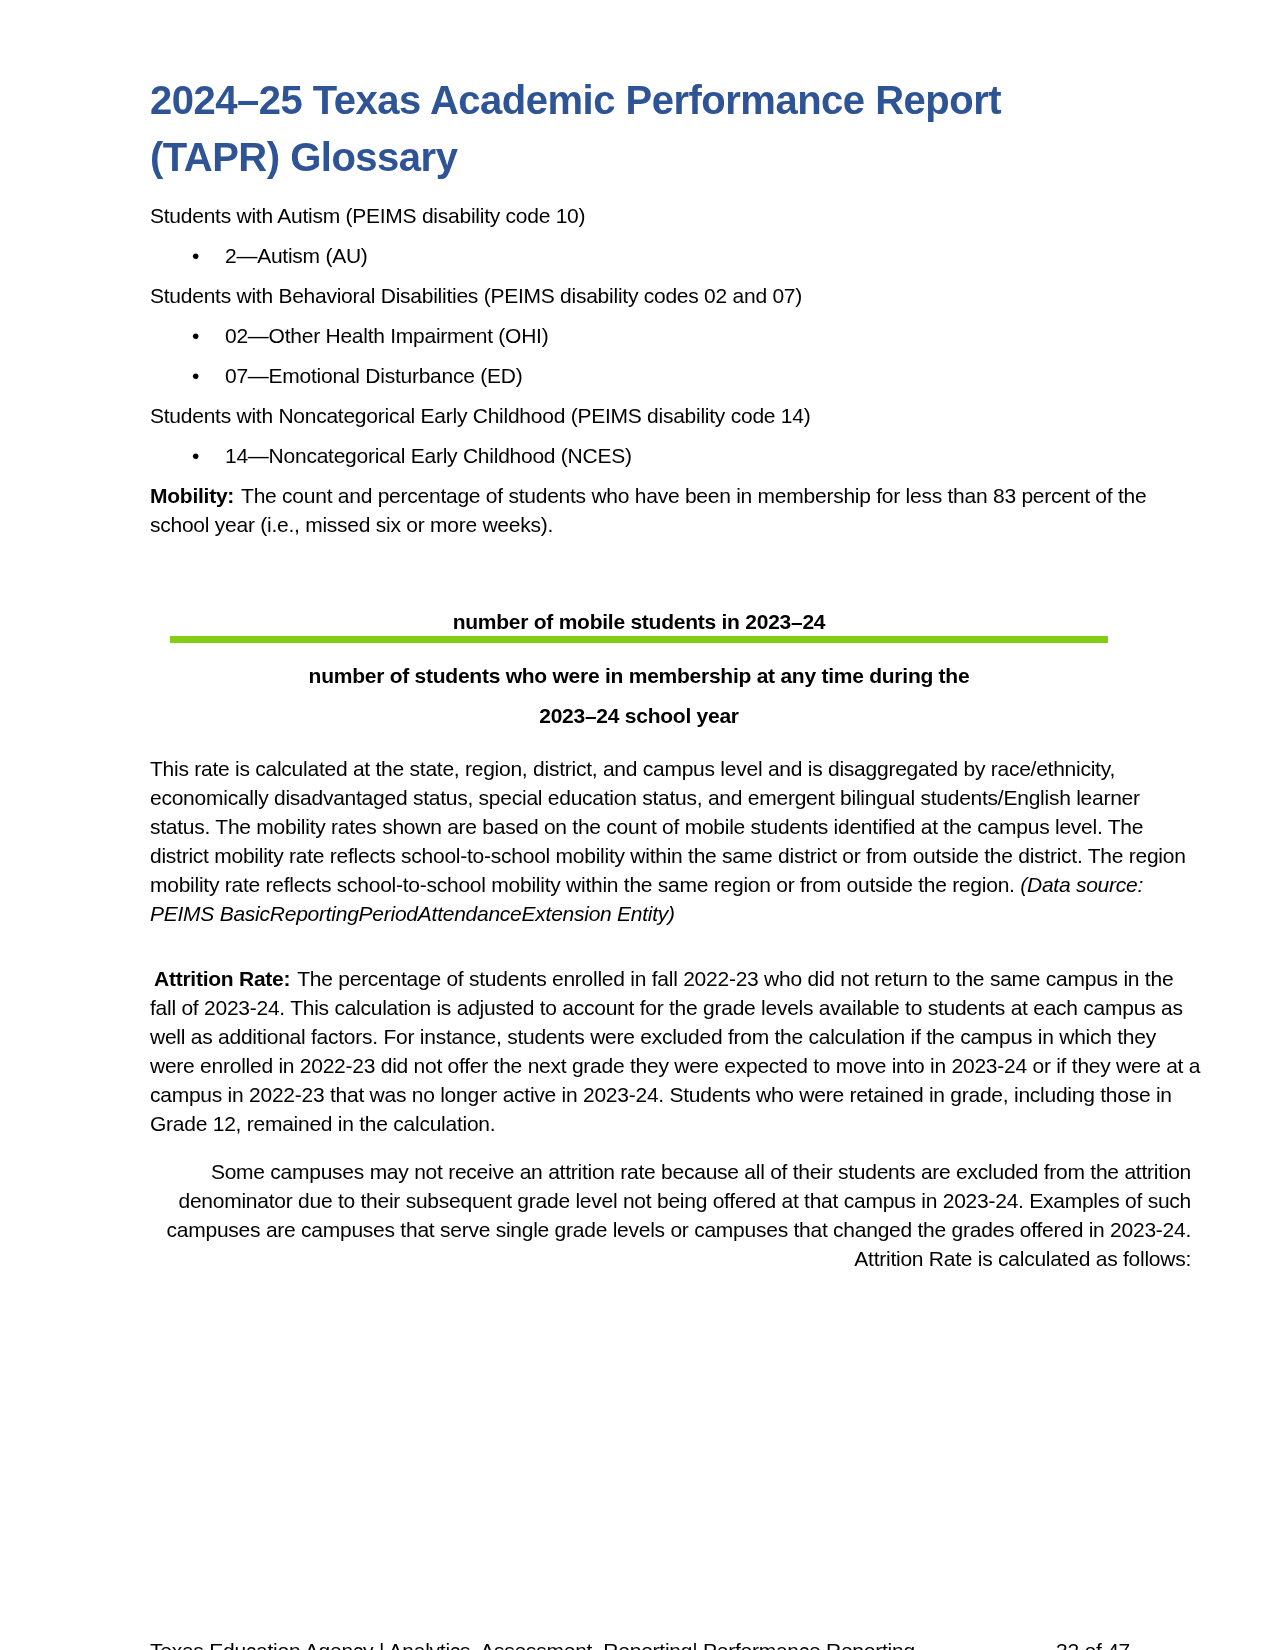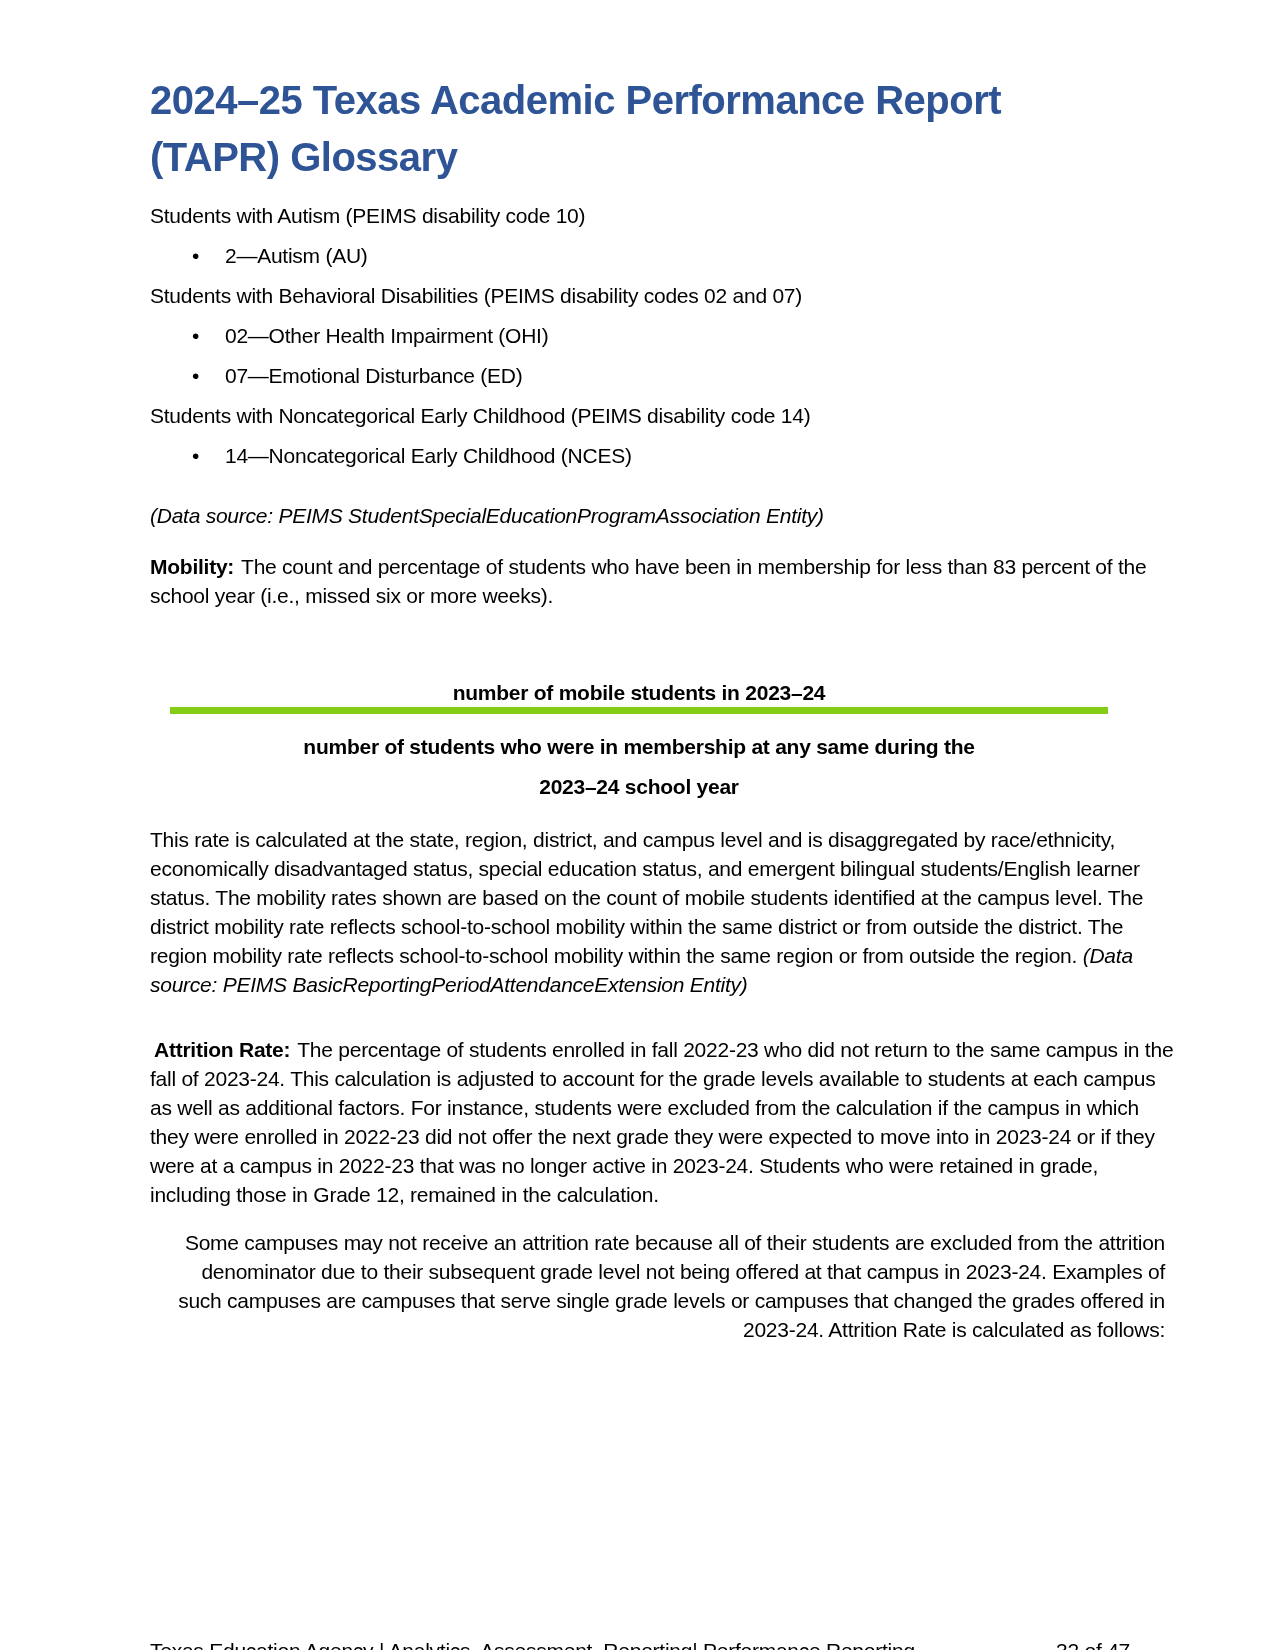--- a/index.html
+++ b/index.html
@@ -13,21 +13,21 @@
     height: 1650px;
     background: #ffffff;
     overflow: hidden;
     font-family: "Liberation Sans", "DejaVu Sans", sans-serif;
     font-size: 21px;
     line-height: 29px;
     color: #000000;
     letter-spacing: -0.25px;
   }
   .content {
-    padding: 0 98px 0 150px;
+    padding: 0 72px 0 150px;
   }
   h1.doc-title {
     margin: 0 0 15px 0;
     padding-top: 72px;
     font-size: 40px;
     line-height: 57px;
     font-weight: bold;
     color: #2F5496;
     letter-spacing: -0.5px;
   }
@@ -109,27 +109,26 @@
       <li>02—Other Health Impairment (OHI)</li>
       <li>07—Emotional Disturbance (ED)</li>
     </ul>
 
     <p class="body-para">Students with Noncategorical Early Childhood (PEIMS disability code 14)</p>
 
     <ul class="bullets">
       <li>14—Noncategorical Early Childhood (NCES)</li>
     </ul>
 
-    <p class="data-source">(Data source: PEIMS StudentSpecialEducationProgramAssociation Entity)</p>
 
     <p class="mobility-para"><span class="term">Mobility:</span><span class="after-term">The count and percentage of students who have been in membership for less than 83 percent of the school year (i.e., missed six or more weeks).</span></p>
 
     <div class="formula">
       <div class="numerator">number of mobile students in 2023–24</div>
-      <div class="denominator-line1">number of students who were in membership at any same during the</div>
+      <div class="denominator-line1">number of students who were in membership at any time during the</div>
       <div class="denominator-line2">2023–24 school year</div>
     </div>
 
     <p class="description-para"><span>This rate is calculated at the state, region, district, and campus level and is disaggregated by race/ethnicity, economically disadvantaged status, special education status, and emergent bilingual students/English learner status. The mobility rates shown are based on the count of mobile students identified at the campus level. The district mobility rate reflects school-to-school mobility within the same district or from outside the district. The region mobility rate reflects school-to-school mobility within the same region or from outside the region.</span>
       <span class="inline-italic">(Data source: PEIMS BasicReportingPeriodAttendanceExtension Entity)</span></p>
 
     <p class="attrition-para"><span class="term">Attrition Rate:</span><span class="after-term">The percentage of students enrolled in fall 2022-23 who did not return to the same campus in the fall of 2023-24. This calculation is adjusted to account for the grade levels available to students at each campus as well as additional factors. For instance, students were excluded from the calculation if the campus in which they were enrolled in 2022-23 did not offer the next grade they were expected to move into in 2023-24 or if they were at a campus in 2022-23 that was no longer active in 2023-24.  Students who were retained in grade, including those in Grade 12, remained in the calculation.</span></p>
 
     <p class="note-para">Some campuses may not receive an attrition rate because all of their students are excluded from the attrition denominator due to their subsequent grade level not being offered at that campus in 2023-24. Examples of such campuses are campuses that serve single grade levels or campuses that changed the grades offered in 2023-24. Attrition Rate is calculated as follows:</p>
 

